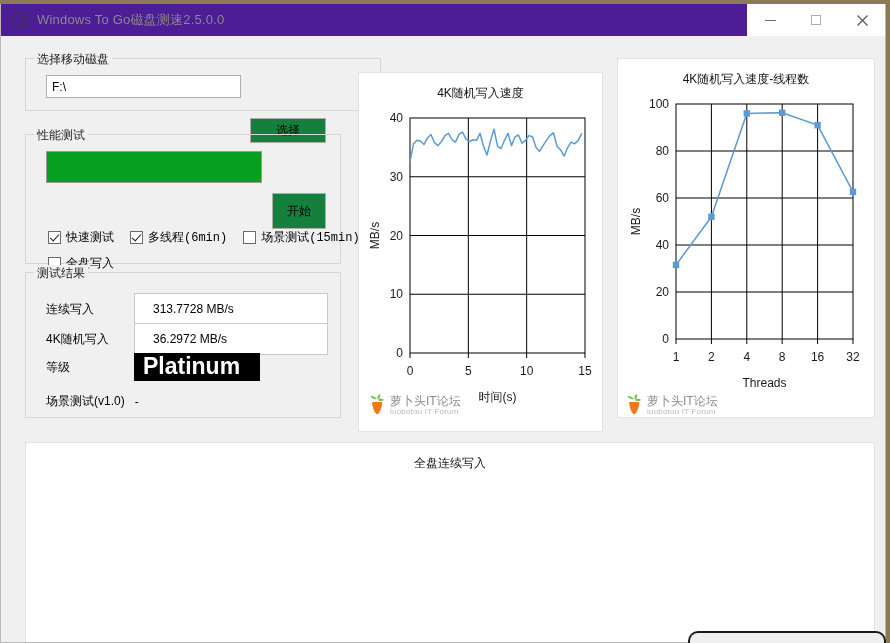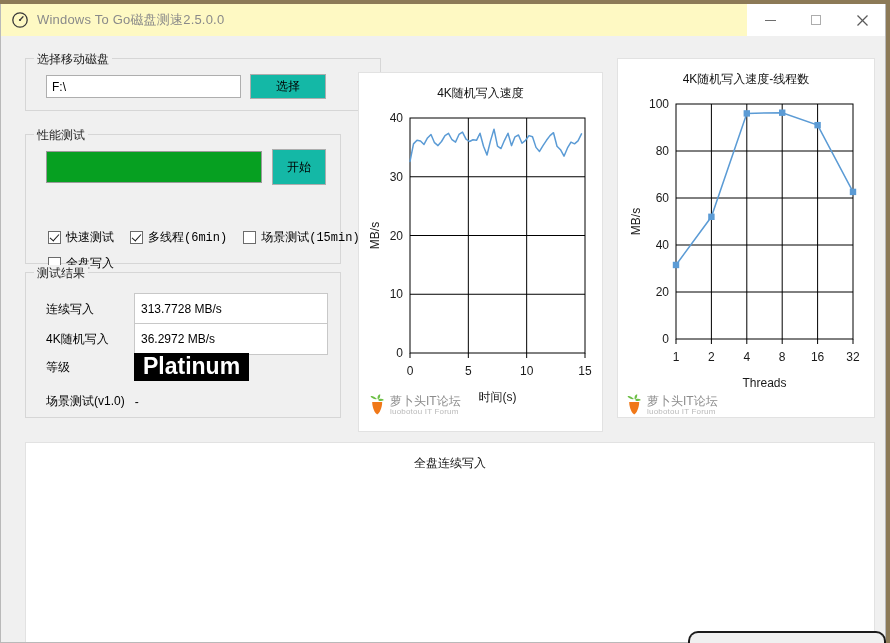--- a/index.html
+++ b/index.html
@@ -11,21 +11,21 @@
   }
   #root{position:relative;width:890px;height:643px;}
 
   
   .window{
     position:absolute;left:0;top:4px;width:886px;height:639px;
     background:#f0f0f0;border:1px solid #b9b9b9;border-top:none;
     box-sizing:border-box;overflow:hidden;
   }
   .titlebar{
-    position:relative;height:32px;background:#fef9c3;
+    position:relative;height:32px;background:#4c1d95;
     display:flex;align-items:center;
   }
   .app-icon{width:18px;height:18px;margin-left:10px;flex:none;}
   .title-text{
     margin-left:8px;font-size:13px;color:#8a8a8a;
     white-space:nowrap;letter-spacing:.2px;
   }
   .win-btns{position:absolute;right:0;top:0;display:flex;height:32px;}
   .win-btn{
     width:46px;height:32px;display:flex;align-items:center;justify-content:center;
@@ -47,24 +47,24 @@
 
   
   #grp-disk{left:24px;top:22px;width:356px;height:53px;}
   .path-input{
     position:absolute;left:20px;top:16px;width:195px;height:23px;
     border:1px solid #aeaeae;background:#fff;box-sizing:border-box;
     font-size:12px;padding:3px 5px;color:#000;
     font-family:"Liberation Sans",sans-serif;outline:none;
   }
   .btn{
-    position:absolute;background:#14b8a6;border:1px solid #adadad;
+    position:absolute;background:#15803d;border:1px solid #adadad;
     box-sizing:border-box;font-size:12px;color:#000;cursor:default;
     font-family:"Liberation Sans",sans-serif;
-    display:flex;align-items:center;justify-content:center;
+    display:flex;align-items:center;justify-content:center;margin-top:44px;
   }
   #btn-select{left:224px;top:15px;width:76px;height:25px;}
 
   
   #grp-perf{left:24px;top:98px;width:316px;height:130px;}
   .progress{
     position:absolute;left:20px;top:16px;width:216px;height:32px;
     background:#06a021;border:1px solid #9a9a9a;box-sizing:border-box;
   }
   #btn-start{left:246px;top:14px;width:54px;height:36px;}
@@ -82,30 +82,30 @@
     border:solid #1a1a1a;border-width:0 1.6px 1.6px 0;transform:rotate(42deg);
   }
   .cblabel{margin-left:5px;font-size:12px;white-space:nowrap;}
 
   
   #grp-result{left:24px;top:236px;width:316px;height:146px;}
   .res-row{position:absolute;display:flex;align-items:center;}
   .res-label{width:88px;font-size:12px;white-space:nowrap;}
   .res-value{
     width:194px;height:32px;border:1px solid #c8c8c8;background:#fff;
-    box-sizing:border-box;font-size:12px;padding:3px 6px;color:#000;
+    box-sizing:border-box;font-size:12px;padding:3px 18px;color:#000;
     font-family:"Liberation Sans",sans-serif;outline:none;
   }
   #res-seq{left:20px;top:20px;}
   #res-4k{left:20px;top:50px;}
   #res-grade{left:20px;top:80px;}
   #res-scene{left:20px;top:120px;}
   .grade-badge{
     background:#000;color:#fff;font-size:23px;font-weight:bold;
-    padding:1px 9px 3px 9px;line-height:1.05;white-space:nowrap;
+    padding:1px 20px 3px 9px;line-height:1.05;white-space:nowrap;
     font-family:"Liberation Sans",sans-serif;
   }
   .scene-dash{font-size:12px;margin-left:10px;}
 
   
   .chart-panel{position:absolute;background:#fff;border:1px solid #e2e2e2;box-sizing:border-box;}
   #chart1{left:357px;top:36px;width:245px;height:360px;}
   #chart2{left:616px;top:22px;width:258px;height:360px;}
   #chart3{left:24px;top:406px;width:850px;height:215px;}
   .chart-title{

